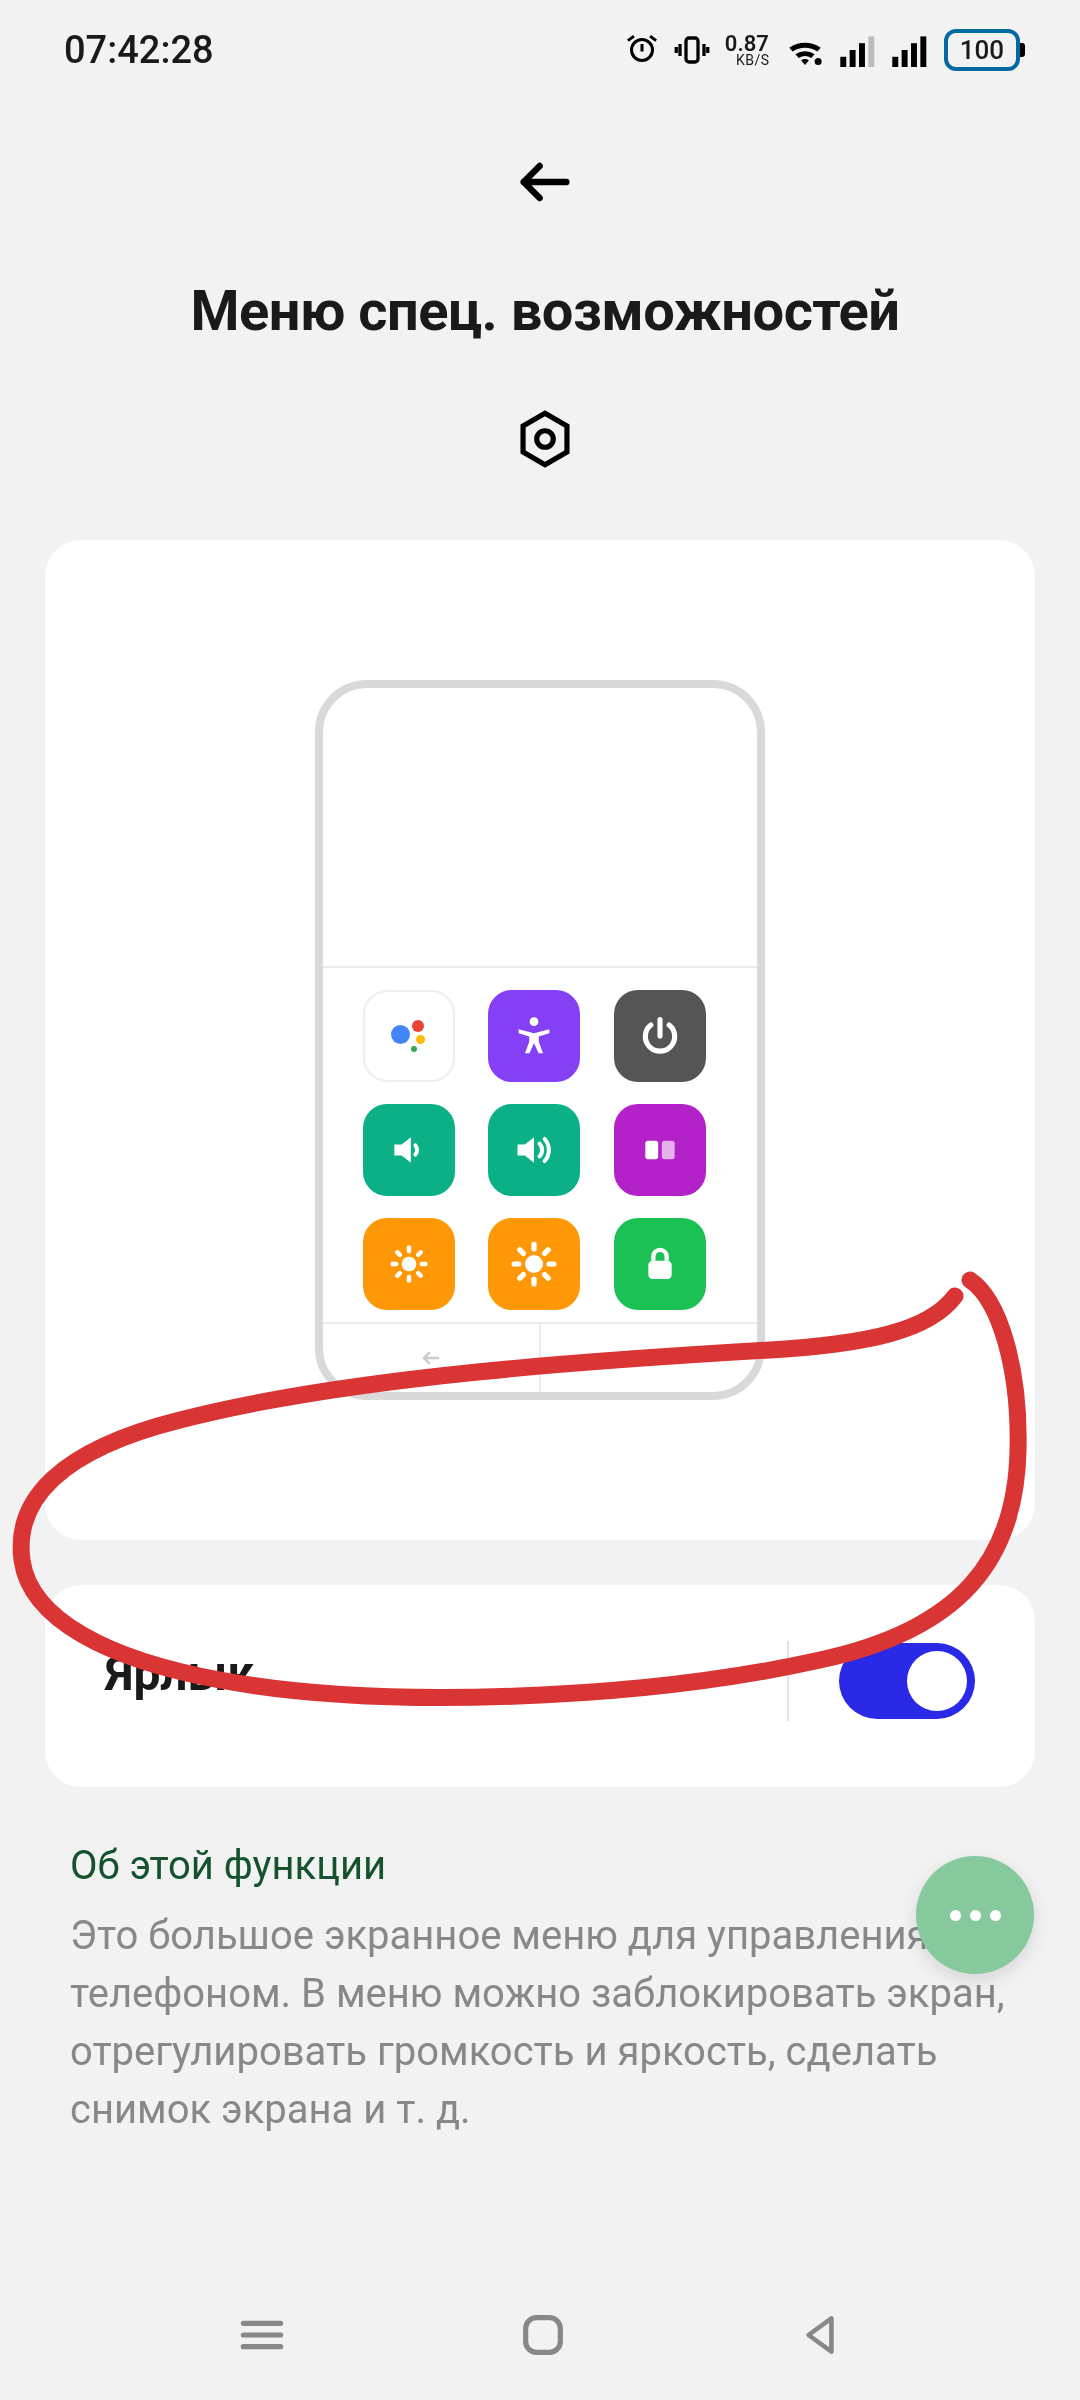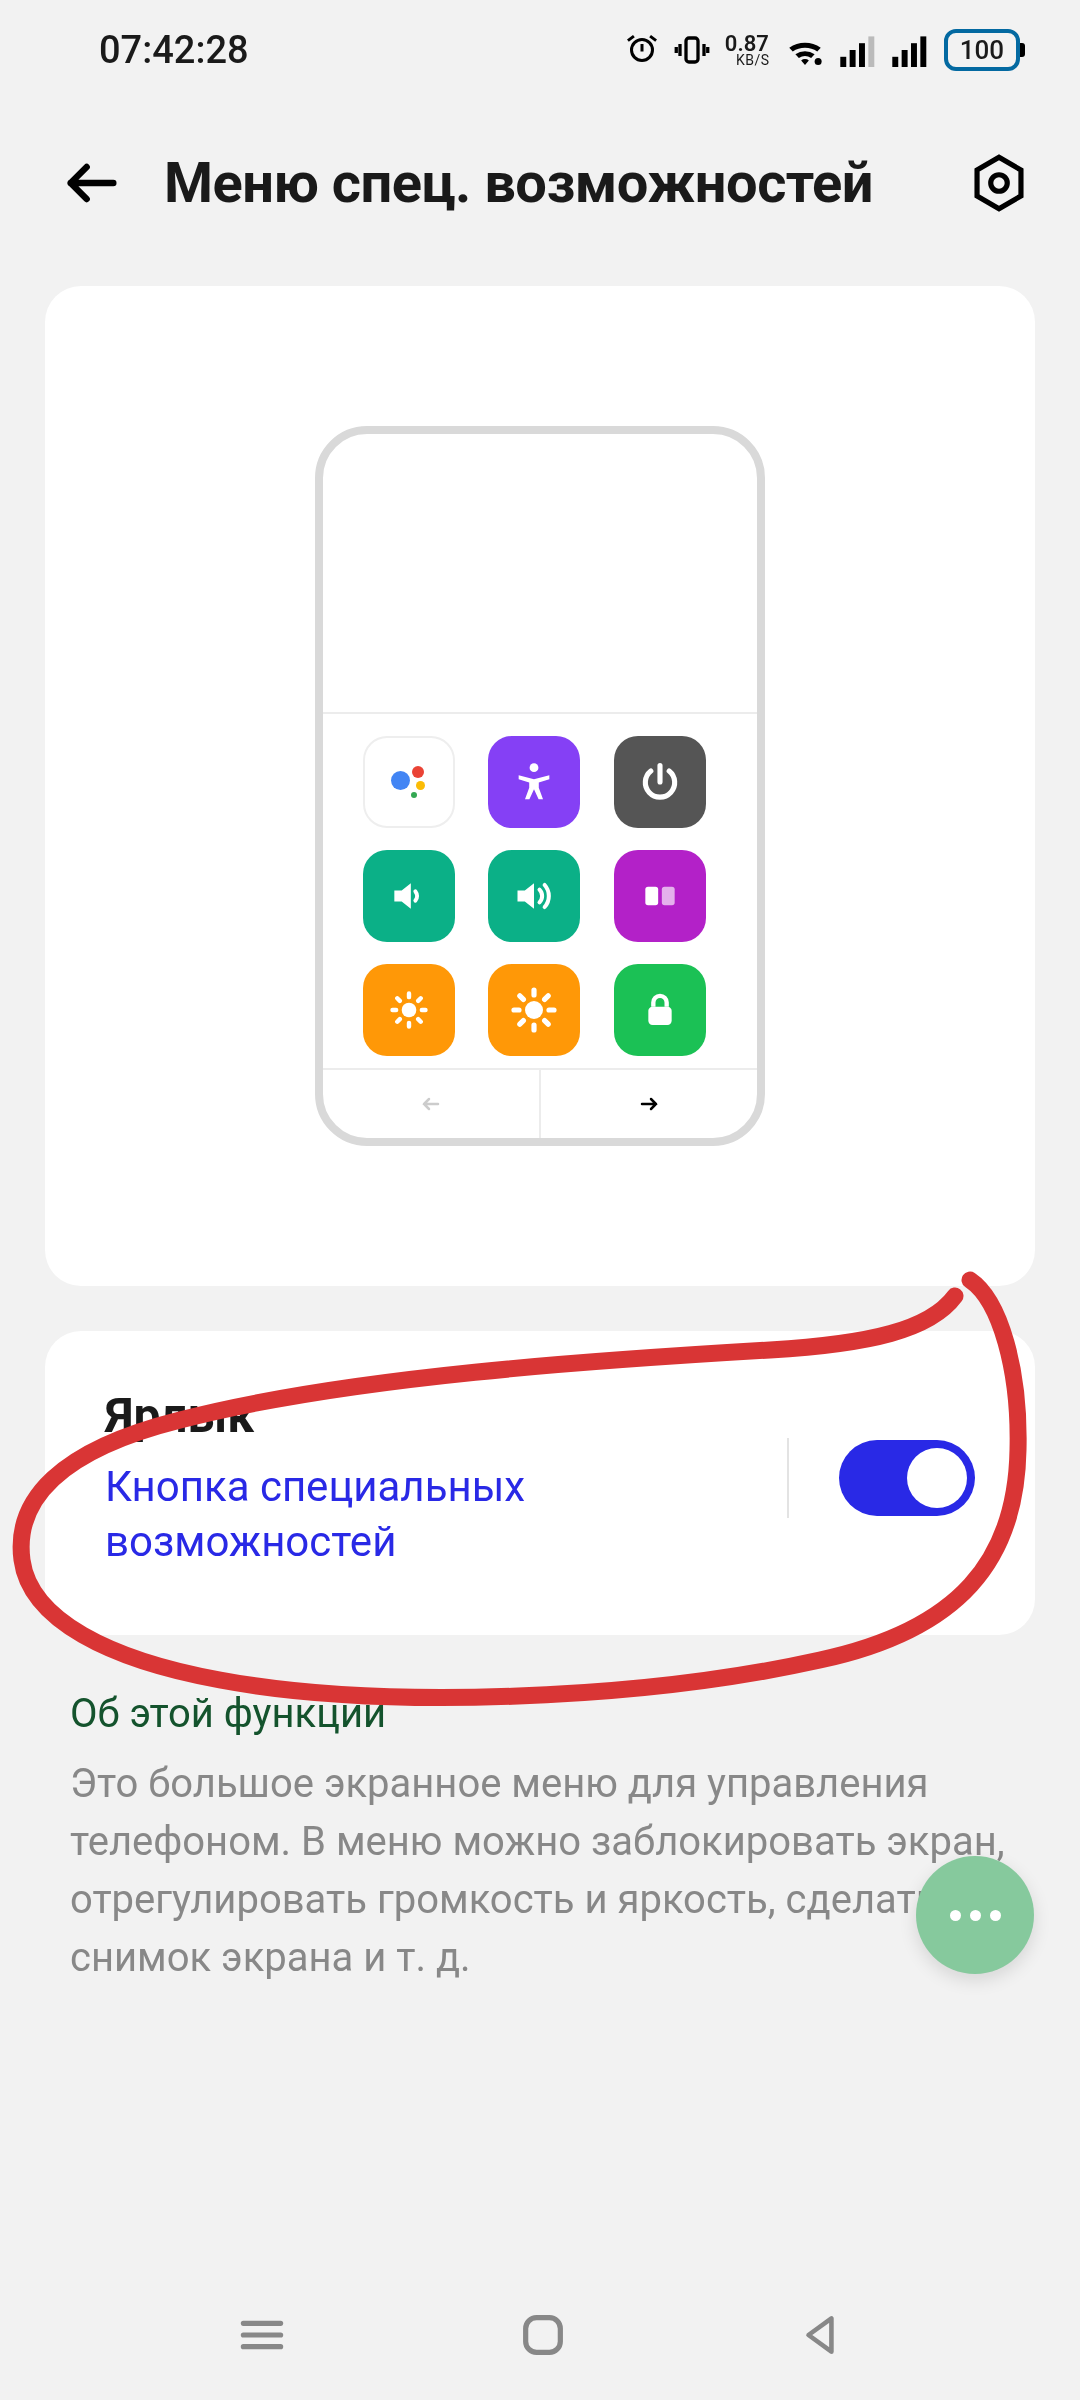--- a/index.html
+++ b/index.html
@@ -10,21 +10,21 @@
     color: #1a1a1a;
     position: relative;
     overflow: hidden;
   }
 
   
   .status-bar {
     height: 100px;
     display: flex;
     align-items: center;
-    padding: 0 60px 0 99px;
+    padding: 0 60px 0 64px;
     font-size: 38px;
     font-weight: 500;
     justify-content: space-between;
   }
   .status-right { display: flex; align-items: center; gap: 14px; }
   .status-right svg { display: block; }
   .net-speed { display: flex; flex-direction: column; align-items: center; line-height: 0.9; }
   .net-speed .n1 { font-size: 22px; font-weight: 600; }
   .net-speed .n2 { font-size: 14px; font-weight: 400; letter-spacing: 0.5px; margin-left: 12px; }
   .batt {
@@ -33,21 +33,22 @@
   }
   .batt::after {
     content: ""; position: absolute; right: -9px; top: 30%; height: 40%;
     width: 5px; background: #000; border-radius: 0 3px 3px 0;
   }
 
   
   .header {
     display: flex; align-items: center;
     padding: 50px 50px 70px 60px;
-    gap: 40px;
+    gap: 64px;
+    flex-direction: column;
   }
   .header .title { font-size: 56px; font-weight: 700; flex: 1; letter-spacing: -0.5px; }
 
   
   .card {
     background: #fff;
     border-radius: 36px;
     margin: 0 45px 45px 45px;
     overflow: hidden;
   }
@@ -244,21 +245,20 @@
             <path d="M5 12h14M14 7l5 5-5 5"></path>
           </svg>
       </div>
     </div>
   </div>
 </div>
 
 <div class="card shortcut-card">
   <div class="shortcut-text">
     <div class="h">Ярлык</div>
-    <div class="sub">Кнопка специальных возможностей</div>
   </div>
   <div class="divider"></div>
   <div class="toggle">
     <div class="knob"></div>
   </div>
 </div>
 
 <div class="about">
   <div class="h">Об этой функции</div>
   <div class="body">Это большое экранное меню для управления телефоном. В меню можно заблокировать экран, отрегулировать громкость и яркость, сделать снимок экрана и т. д.</div>

